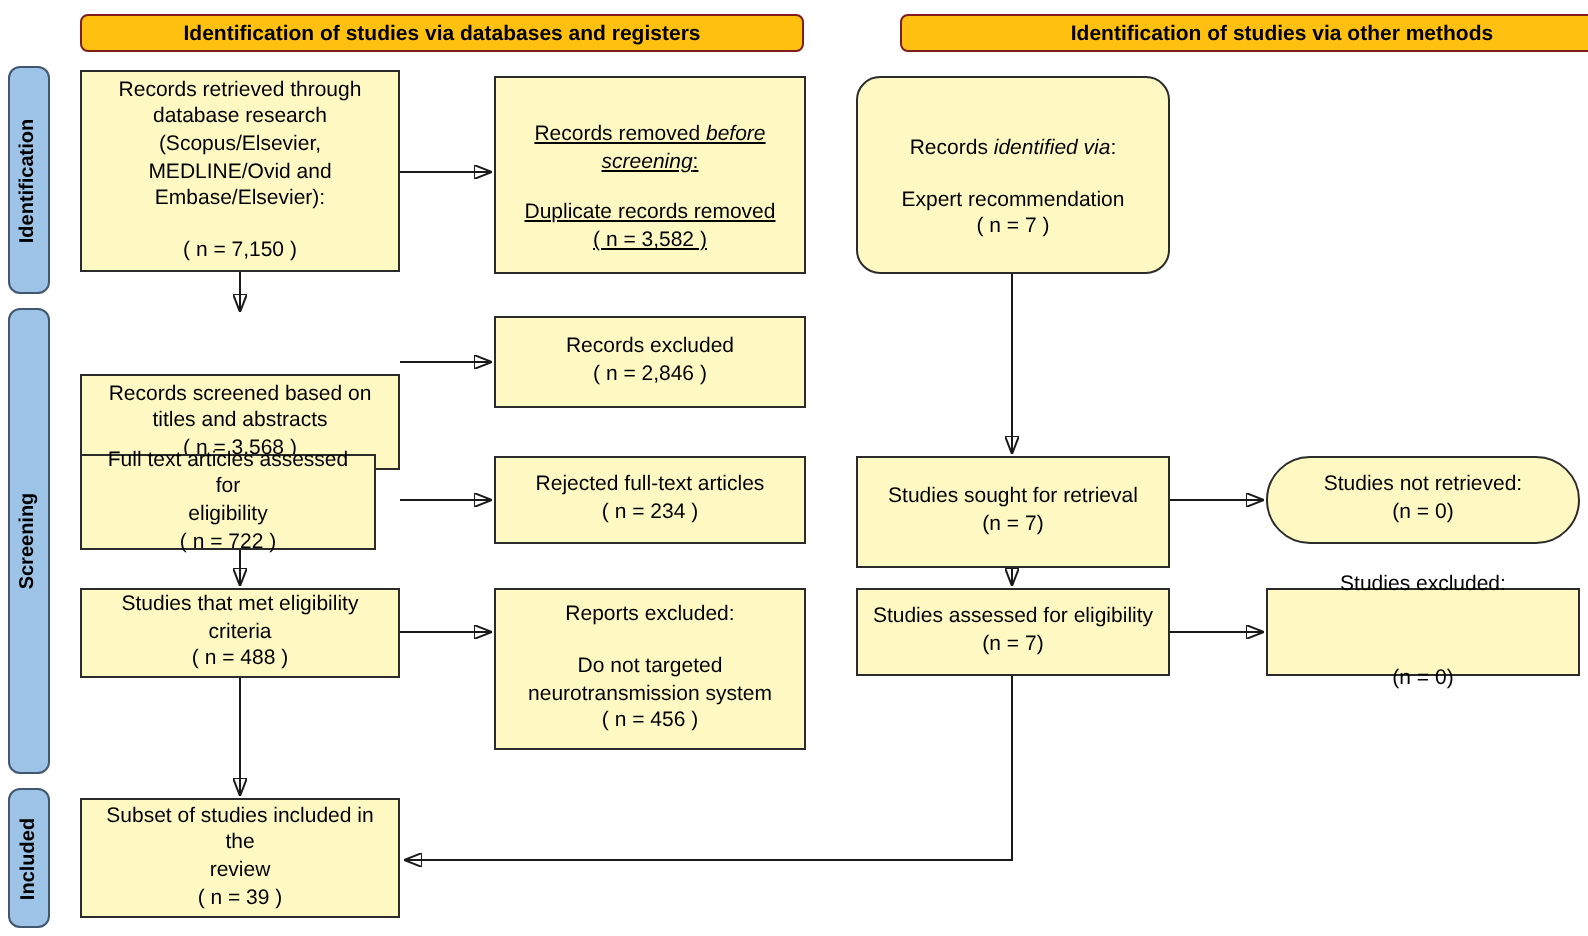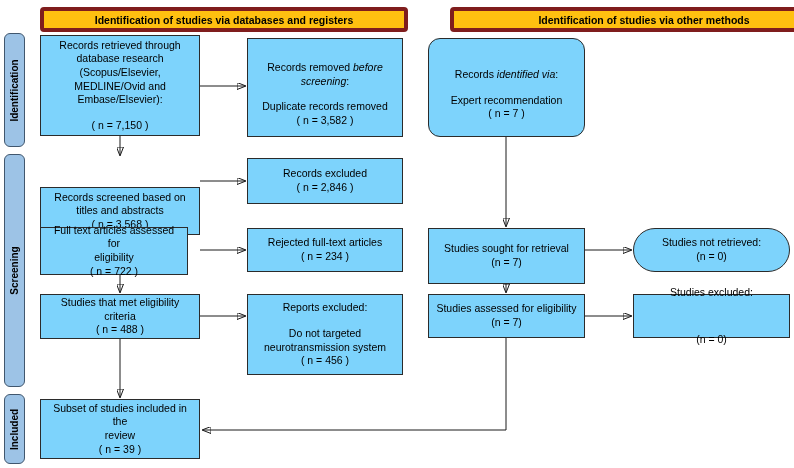--- a/index.html
+++ b/index.html
@@ -2,54 +2,54 @@
 <html><head>
 <meta charset="utf-8">
 <style>
   html,body{margin:0;padding:0;background:#ffffff;}
   #canvas{
     position:relative;width:794px;height:468px;background:#ffffff;
     font-family:"Liberation Sans",sans-serif;color:#000;overflow:hidden;
   }
   
   .hdr{
-    position:absolute;height:17px;background:#FFC010;border:4px solid #7f1d1d;
+    position:absolute;height:17px;background:#FFC010;border:1px solid #7f1d1d;
     border-radius:4px;display:flex;align-items:center;justify-content:center;
     font-size:10.5px;font-weight:bold;
   }
   #hdr-left{left:40px;top:7px;width:360px;}
   #hdr-right{left:450px;top:7px;width:360px;padding-left:10px;}
   
   .stage{
     position:absolute;left:4px;width:19px;background:#9DC3E6;border:1.2px solid #41576E;
     border-radius:6px;display:flex;align-items:center;justify-content:center;
   }
   .stage span{
     transform:rotate(-90deg);white-space:nowrap;font-weight:bold;font-size:10px;
   }
   #stage-identification{top:33px;height:112px;}
   #stage-screening{top:154px;height:231px;}
   #stage-included{top:394px;height:68px;}
   
   .box{
-    position:absolute;background:#7dd3fc;border:1.3px solid #2b2b2b;
+    position:absolute;background:#fef9c3;border:1.3px solid #2b2b2b;
     display:flex;flex-direction:column;align-items:center;justify-content:center;
     text-align:center;font-size:10.5px;line-height:1.3;padding:3px 6px;box-sizing:border-box;
   }
   .t{white-space:pre-line;}
   .it{font-style:italic;}
   .gap{margin-top:12px;}
   
   #b1{left:40px;top:35px;width:160px;height:101px;}
   #b2{left:40px;top:157px;width:160px;height:48px;margin-top:30px;}
   #b3{left:40px;top:227px;width:148px;height:48px;}
   #b4{left:40px;top:294px;width:160px;height:45px;}
   #b5{left:40px;top:399px;width:160px;height:60px;}
   
-  #m1{left:247px;top:38px;width:156px;height:99px;}
+  #m1{left:247px;top:38px;width:156px;height:99px;text-decoration:underline;}
   #m2{left:247px;top:158px;width:156px;height:46px;}
   #m3{left:247px;top:228px;width:156px;height:44px;}
   #m4{left:247px;top:294px;width:156px;height:81px;}
   
   #r1{left:428px;top:38px;width:157px;height:99px;border-radius:12px;}
   #r2{left:428px;top:228px;width:157px;height:56px;}
   #r3{left:428px;top:294px;width:157px;height:44px;}
   
   #f1{left:633px;top:228px;width:157px;height:44px;border-radius:22px;}
   #f2{left:633px;top:294px;width:157px;height:44px;gap:33px;}

